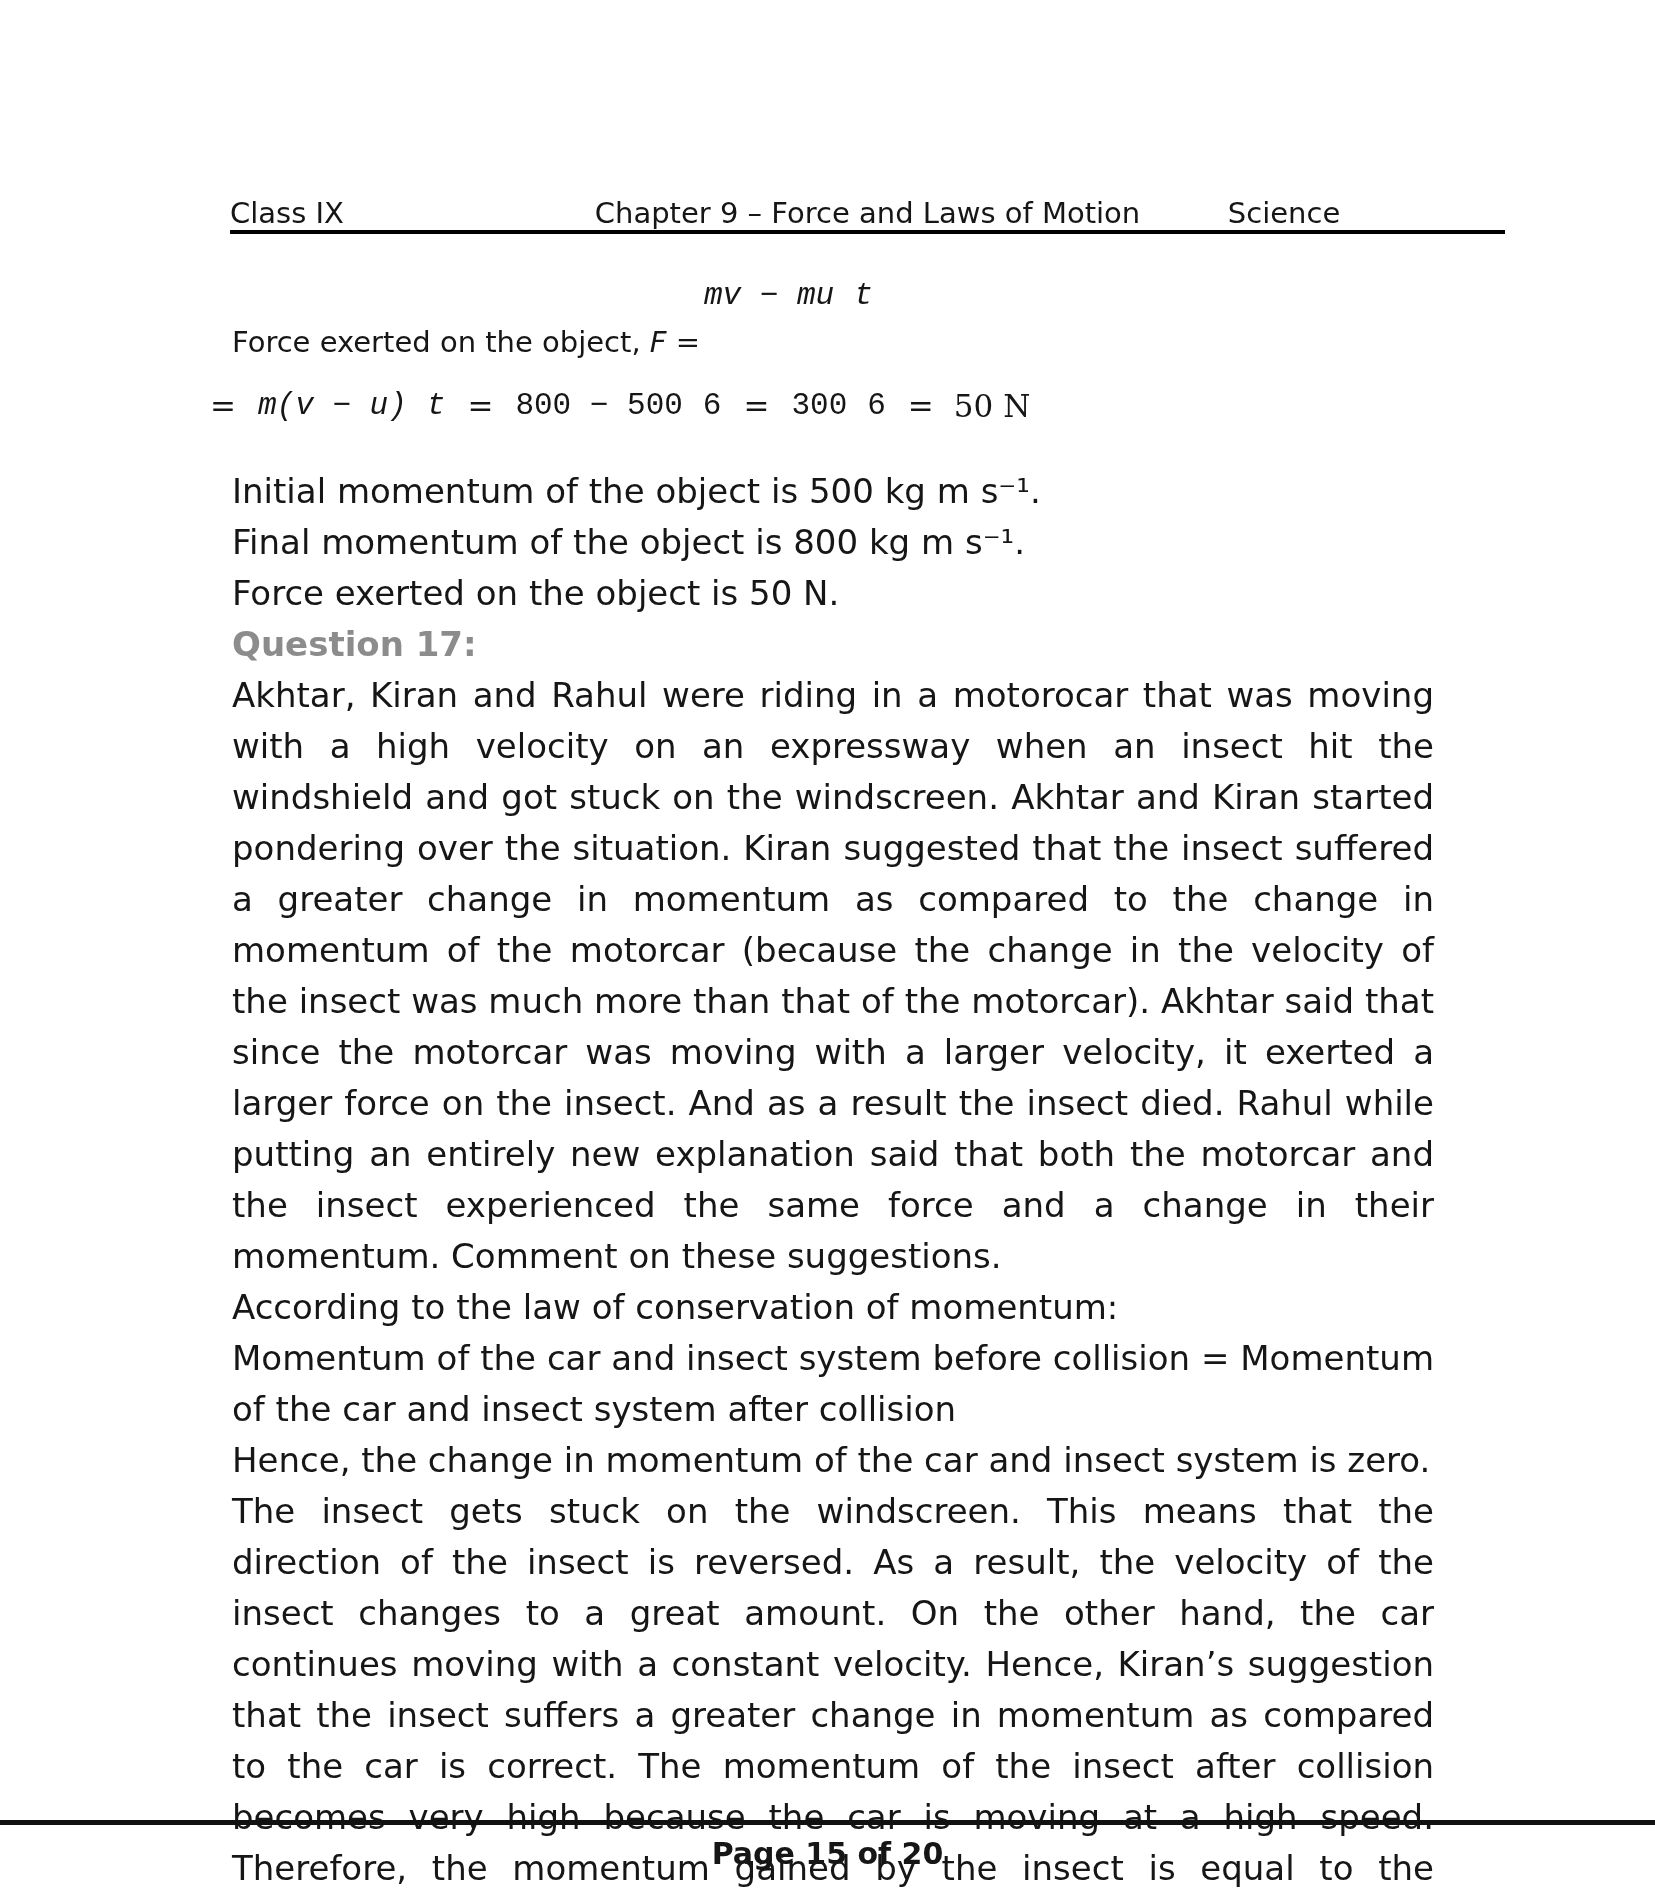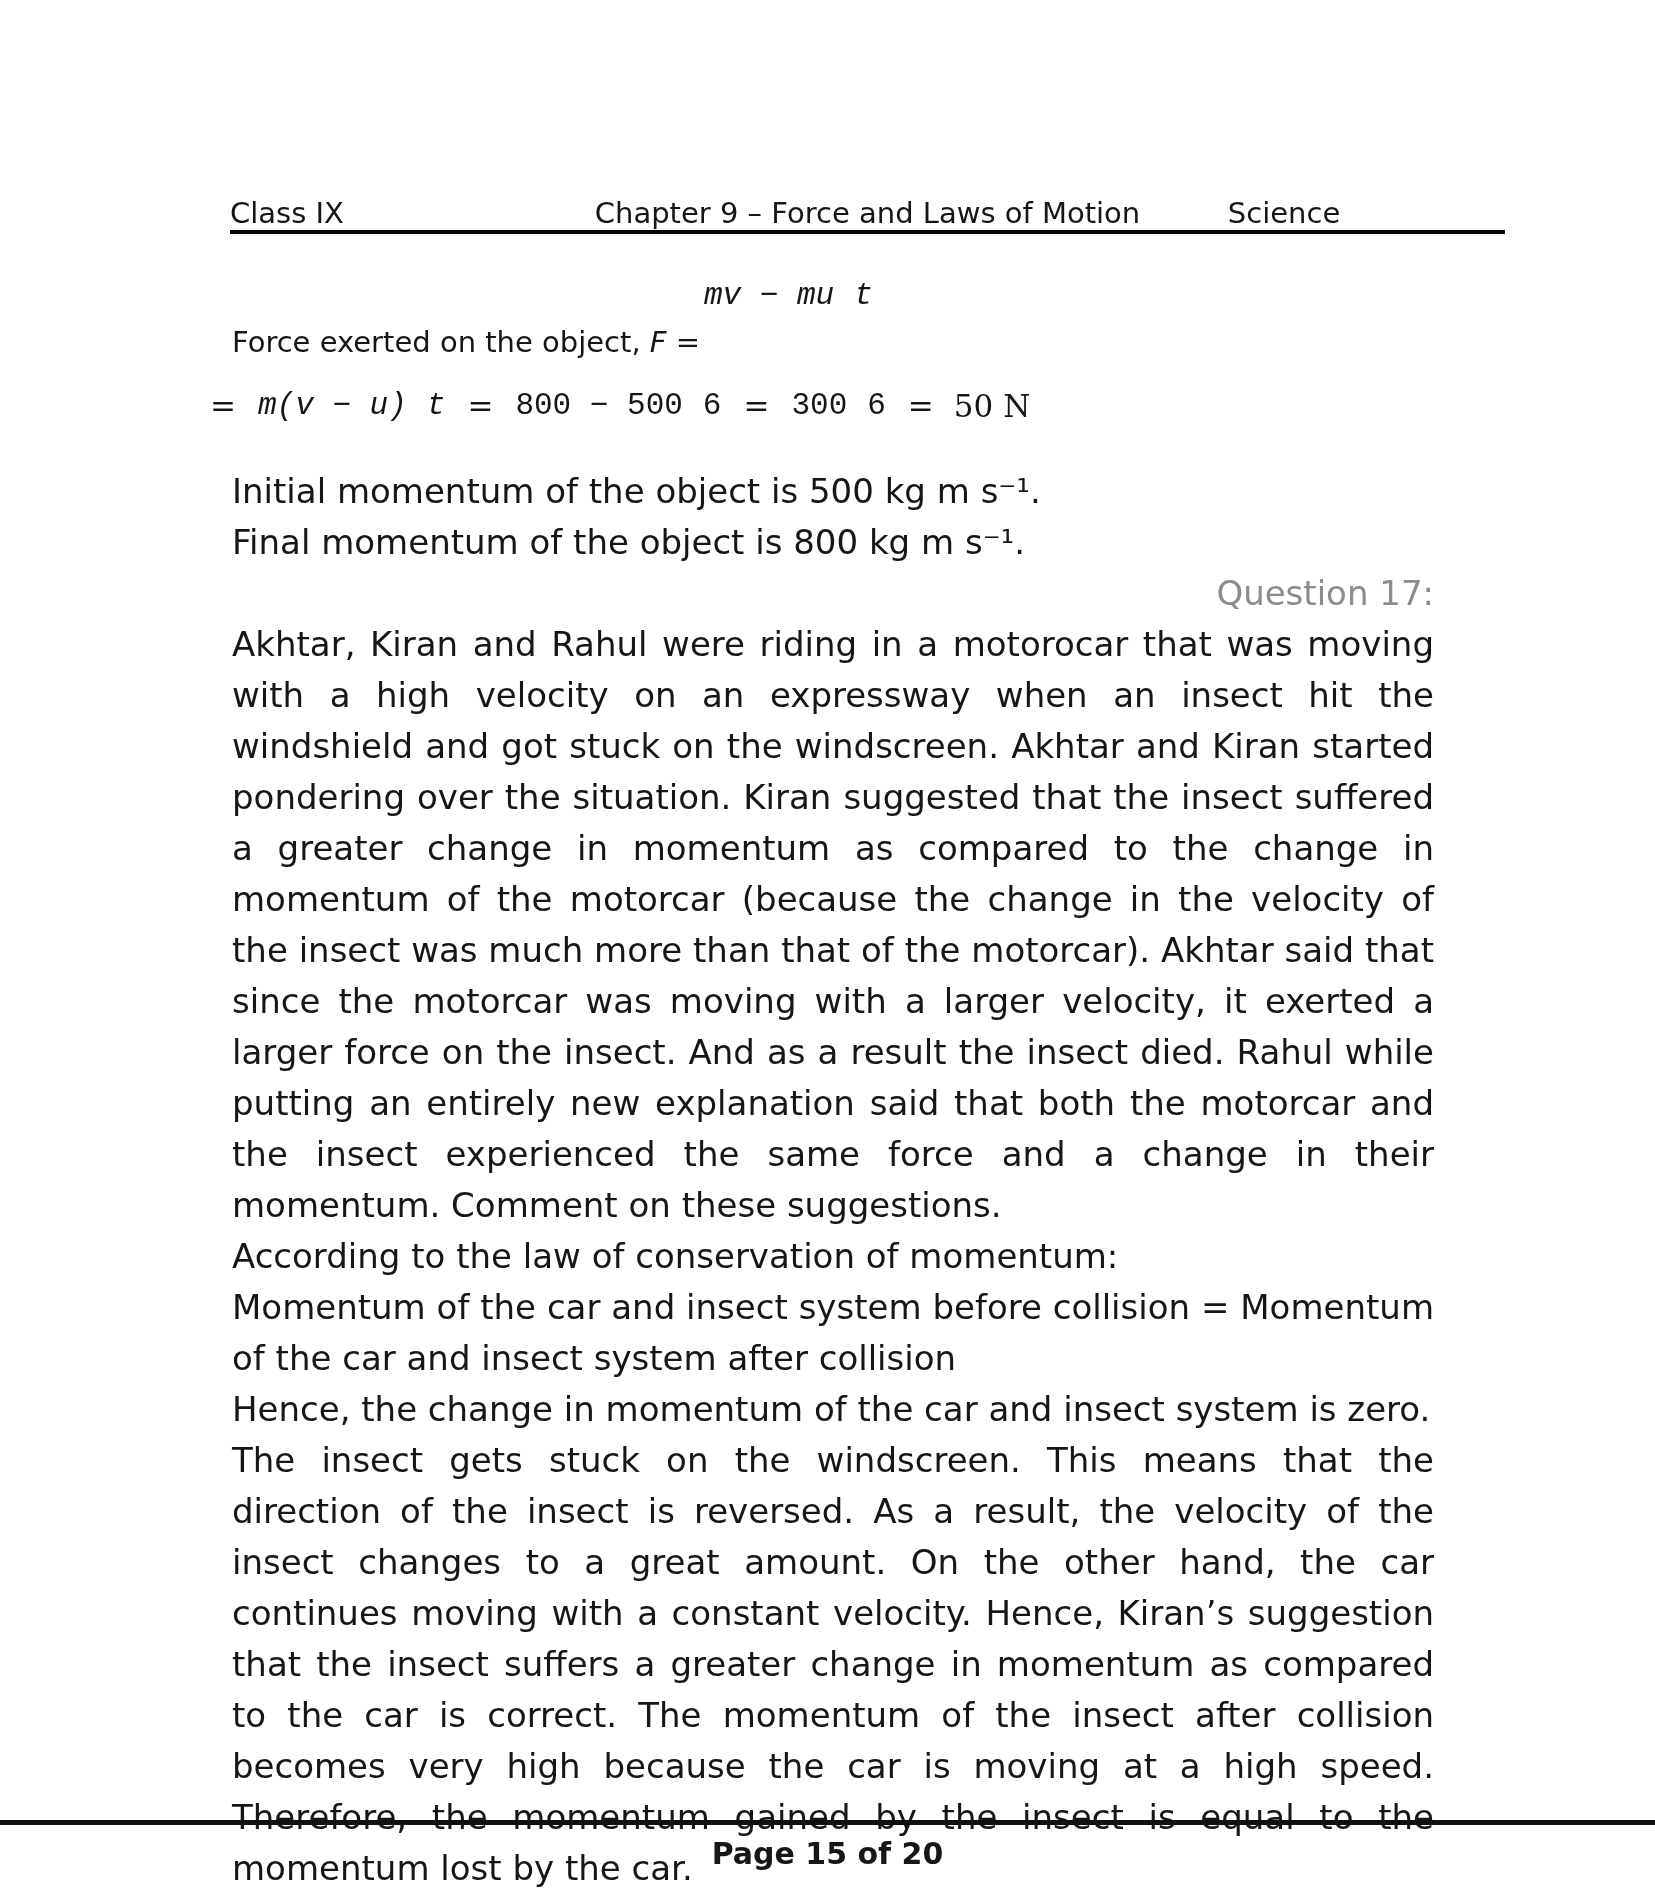--- a/index.html
+++ b/index.html
@@ -73,22 +73,21 @@
     position:absolute;
     left:232px; top:466px;
     width:1202px;
     font-size:34px;
     line-height:51px;
   }
   .line{white-space:nowrap;}
   .para{text-align:justify;}
   .q-head{
     color:#8c8c8c;
-    font-weight:normal;
-    text-align:right;
+    font-weight:bold;
   }
 
   
   .footer-rule{
     position:absolute;
     left:0; top:1820px;
     width:1655px; height:5px;
     background:#111;
   }
   .page-num{
@@ -139,20 +138,21 @@
       <span class="bar"></span>
       <span class="den">6</span>
     </span>
     <span class="eq">=</span>
     <span class="result">50 N</span>
   </div>
 
   <div class="flow">
     <div class="line">Initial momentum of the object is 500 kg m s⁻¹.</div>
     <div class="line">Final momentum of the object is 800 kg m s⁻¹.</div>
+    <div class="line">Force exerted on the object is 50 N.</div>
 
     <div class="line q-head">Question 17:</div>
 
     <div class="para">Akhtar, Kiran and Rahul were riding in a motorocar that was moving with a high velocity on an expressway when an insect hit the windshield and got stuck on the windscreen. Akhtar and Kiran started pondering over the situation. Kiran suggested that the insect suffered a greater change in momentum as compared to the change in momentum of the motorcar (because the change in the velocity of the insect was much more than that of the motorcar). Akhtar said that since the motorcar was moving with a larger velocity, it exerted a larger force on the insect. And as a result the insect died. Rahul while putting an entirely new explanation said that both the motorcar and the insect experienced the same force and a change in their momentum. Comment on these suggestions.</div>
 
     <div class="line">According to the law of conservation of momentum:</div>
 
     <div class="para">Momentum of the car and insect system before collision = Momentum of the car and insect system after collision</div>
 
     <div class="line">Hence, the change in momentum of the car and insect system is zero.</div>

